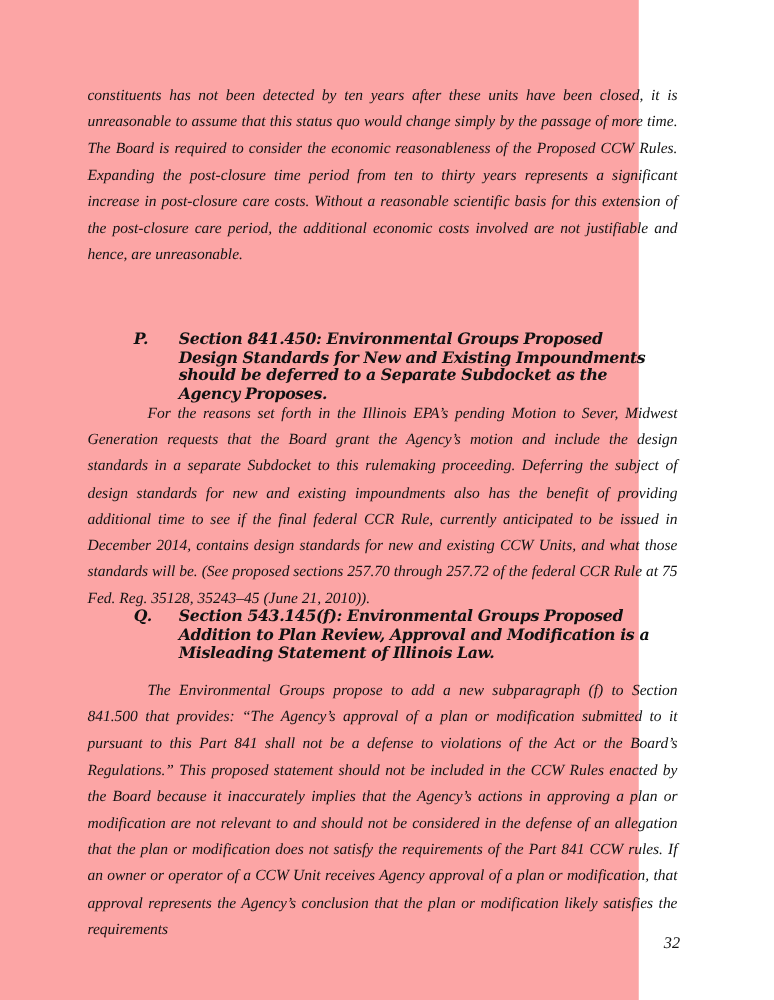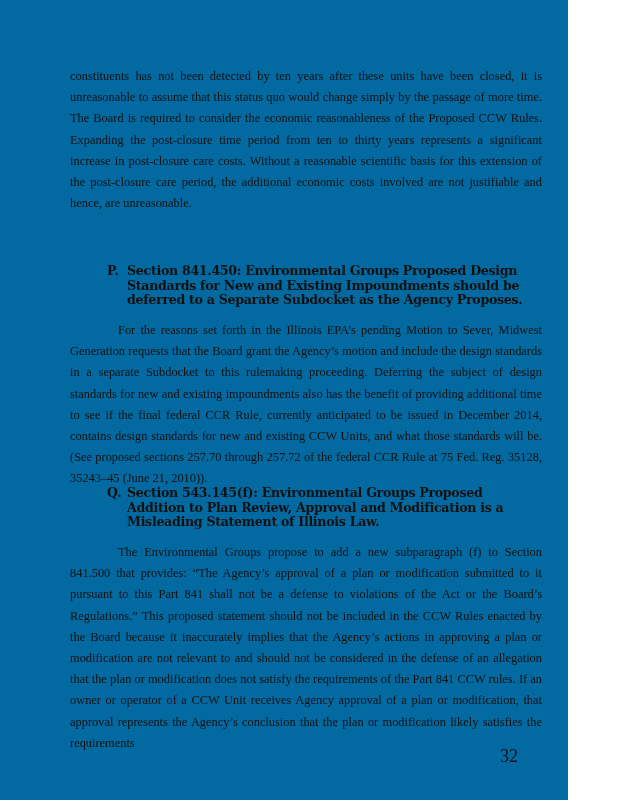--- a/index.html
+++ b/index.html
@@ -1,26 +1,26 @@
 <!DOCTYPE html>
 <html><head>
 <meta charset="utf-8">
 <style>
   html, body { margin: 0; padding: 0; background: #ffffff; }
   body { width: 619px; height: 800px; position: relative; overflow: hidden;
          font-family: "Liberation Serif", "DejaVu Serif", serif; color: #111; }
-  .page { position: absolute; left: 0; top: 0; width: 568px; height: 800px; background: #0369a1; }
+  .page { position: absolute; left: 0; top: 0; width: 511px; height: 800px; background: #fca5a5; font-style: italic; }
   .para { position: absolute; left: 70px; width: 472px; font-size: 12.4px; line-height: 21.2px;
           text-align: justify; margin: 0; }
   .para.indent { text-indent: 48px; }
   .heading { position: absolute; left: 107px; width: 420px; font-size: 12.6px; line-height: 14.6px;
              font-weight: bold; margin: 0; font-family: "DejaVu Serif", "Liberation Serif", serif; }
   .heading .letter { position: absolute; left: 0; top: 0; }
-  .heading .htext { display: block; margin-left: 20px; letter-spacing: -0.3px; }
-  .pagenum { position: absolute; left: 500px; top: 746px; font-size: 18px; }
+  .heading .htext { display: block; margin-left: 36px; letter-spacing: -0.3px; }
+  .pagenum { position: absolute; left: 531px; top: 746px; font-size: 13px; }
 </style>
 </head>
 <body>
 
 <div class="page">
 
   <p class="para" style="top:66px;">constituents has not been detected by ten years after these units have been closed, it is unreasonable to assume that this status quo would change simply by the passage of more time. The Board is required to consider the economic reasonableness of the Proposed CCW Rules. Expanding the post-closure time period from ten to thirty years represents a significant increase in post-closure care costs.   Without a reasonable scientific basis for this extension of the post-closure care period, the additional economic costs involved are not justifiable and hence, are unreasonable.</p>
 
   <div class="heading" style="top:264px;">
     <span class="letter">P.</span>

